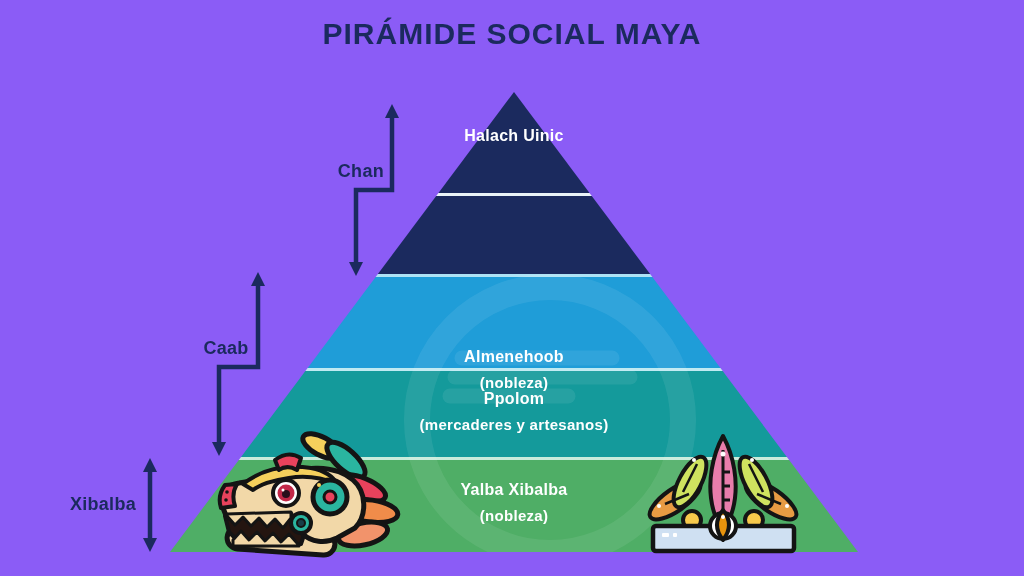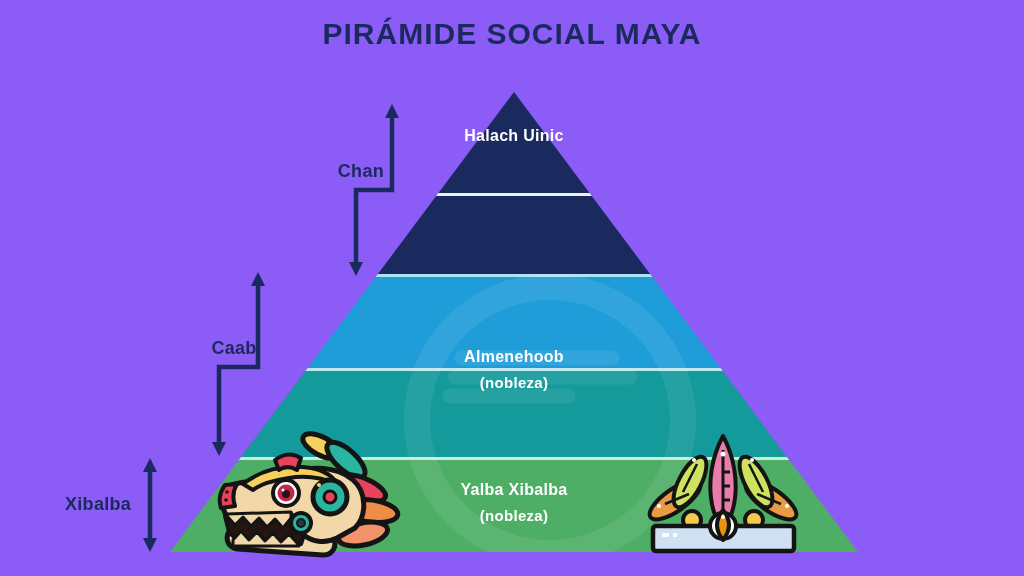--- a/index.html
+++ b/index.html
@@ -19,22 +19,22 @@
   .tier-label .sub{font-size:15px;}
   .tier-label.t1{left:464px;width:100px;top:123px;}
   .tier-label.t2{top:206px;}
   .tier-label.t3{top:296px;margin-top:48px;}
   .tier-label.t4{top:386px;}
   .tier-label.t5{top:477px;}
   .side-label{
     position:absolute;color:#1b2a5e;font-weight:bold;font-size:18px;letter-spacing:0.3px;
   }
   .side-label.chan{left:322px;top:161px;width:62px;text-align:right;}
-  .side-label.caab{left:197px;top:338px;width:58px;text-align:center;margin-left:8px;}
-  .side-label.xibalba{left:65px;top:494px;width:84px;text-align:left;}
+  .side-label.caab{left:197px;top:338px;width:58px;text-align:center;}
+  .side-label.xibalba{left:52px;top:494px;width:84px;text-align:right;}
   .illus{position:absolute;}
   .illus.serpent{left:213px;top:428px;}
   .illus.headdress{left:645px;top:430px;}
 </style>
 </head>
 <body>
 
 <div class="stage">
 
   <div class="title">PIRÁMIDE SOCIAL MAYA</div>
@@ -65,20 +65,24 @@
       </g>
     </g>
   </svg>
 
   <div class="tier-label t1">
     <div>Halach Uinic</div>
   </div>
   <div class="tier-label t3">
     <div>Almenehoob</div>
     <div class="sub">(nobleza)</div>
+  </div>
+  <div class="tier-label t4">
+    <div>Ppolom</div>
+    <div class="sub">(mercaderes y artesanos)</div>
   </div>
   <div class="tier-label t5">
     <div>Yalba Xibalba</div>
     <div class="sub">(nobleza)</div>
   </div>
 
   <svg class="arrow-svg" width="1024" height="576" viewBox="0 0 1024 576">
     <g stroke="#1b2a5e" stroke-width="4.5" fill="#1b2a5e">
       <path d="M392,115 L392,190 L356,190 L356,265" fill="none"></path>
       <polygon points="392,104 385,118 399,118" stroke="none"></polygon>

